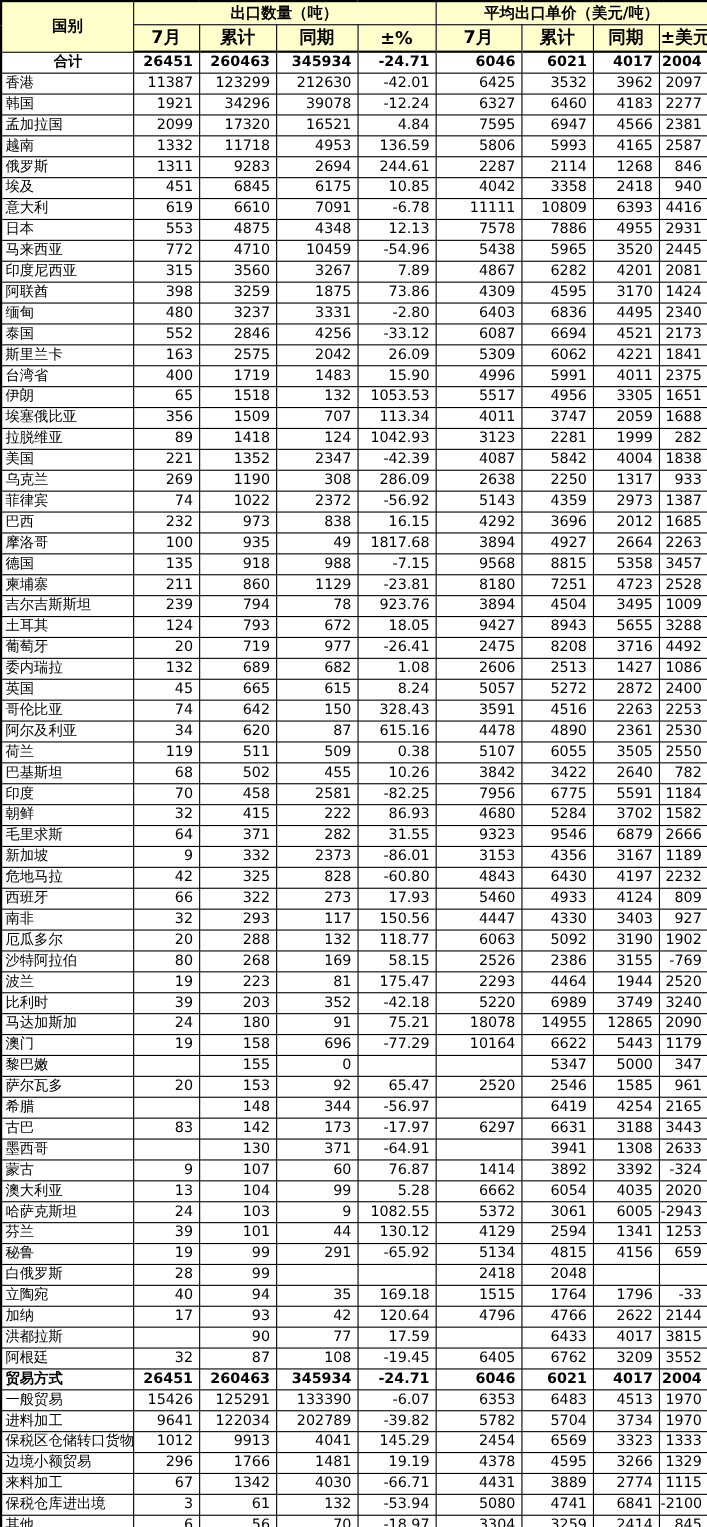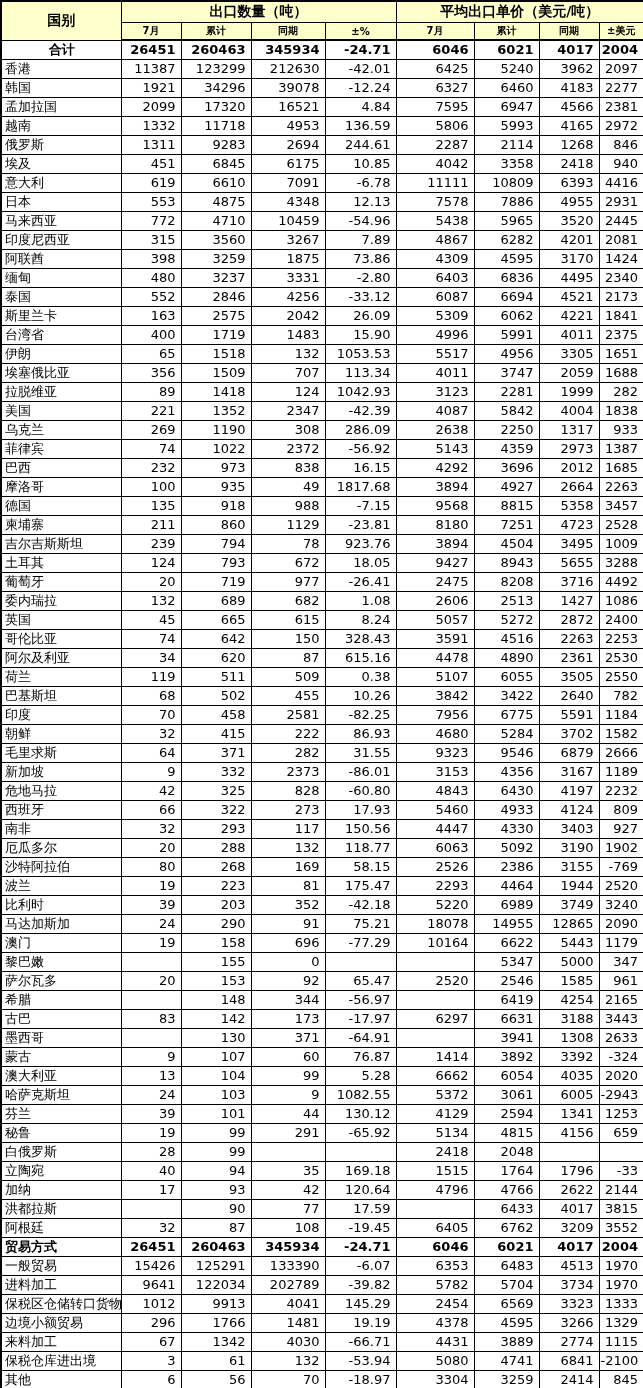--- a/index.html
+++ b/index.html
@@ -5,21 +5,21 @@
   :root{
     --border-color:#000000;
     --header-bg:#FFFFCC;
     --text-color:#000000;
     --bg:#FFFFFF;
   }
   html,body{margin:0;padding:0;background:var(--bg);}
   body{width:643px;font-family:"DejaVu Sans","Liberation Sans",sans-serif;color:var(--text-color);}
   table{border-collapse:collapse;table-layout:fixed;width:643px;border:2px solid var(--border-color);}
   th,td{border:1px solid var(--border-color);overflow:hidden;white-space:nowrap;box-sizing:border-box;}
-  thead th{background:var(--header-bg);font-weight:bold;text-align:center;font-size:10px;}
+  thead th{background:var(--header-bg);font-weight:bold;text-align:center;font-size:16px;}
   thead tr.group-row th{height:17px;font-size:14px;}
   thead tr.sub-row th{height:16px;border-bottom:2px solid var(--border-color);}
   tbody td{height:18px;line-height:18px;font-size:13px;}
   td.c-name{text-align:left;padding:0 2px 0 3px;}
   td.c-num{text-align:right;padding:0 5px 0 1px;}
   td.center{text-align:center;}
   tr.bold td{font-weight:bold;margin-left:22px;}
 </style>
 </head>
 <body>
@@ -65,21 +65,21 @@
         <td class="c-num">4017</td>
         <td class="c-num">2004</td>
       </tr>
       <tr>
         <td class="c-name">香港</td>
         <td class="c-num">11387</td>
         <td class="c-num">123299</td>
         <td class="c-num">212630</td>
         <td class="c-num">-42.01</td>
         <td class="c-num">6425</td>
-        <td class="c-num">5240</td>
+        <td class="c-num">3532</td>
         <td class="c-num">3962</td>
         <td class="c-num">2097</td>
       </tr>
       <tr>
         <td class="c-name">韩国</td>
         <td class="c-num">1921</td>
         <td class="c-num">34296</td>
         <td class="c-num">39078</td>
         <td class="c-num">-12.24</td>
         <td class="c-num">6327</td>
@@ -100,21 +100,21 @@
       </tr>
       <tr>
         <td class="c-name">越南</td>
         <td class="c-num">1332</td>
         <td class="c-num">11718</td>
         <td class="c-num">4953</td>
         <td class="c-num">136.59</td>
         <td class="c-num">5806</td>
         <td class="c-num">5993</td>
         <td class="c-num">4165</td>
-        <td class="c-num">2972</td>
+        <td class="c-num">2587</td>
       </tr>
       <tr>
         <td class="c-name">俄罗斯</td>
         <td class="c-num">1311</td>
         <td class="c-num">9283</td>
         <td class="c-num">2694</td>
         <td class="c-num">244.61</td>
         <td class="c-num">2287</td>
         <td class="c-num">2114</td>
         <td class="c-num">1268</td>
@@ -556,21 +556,21 @@
         <td class="c-num">352</td>
         <td class="c-num">-42.18</td>
         <td class="c-num">5220</td>
         <td class="c-num">6989</td>
         <td class="c-num">3749</td>
         <td class="c-num">3240</td>
       </tr>
       <tr>
         <td class="c-name">马达加斯加</td>
         <td class="c-num">24</td>
-        <td class="c-num">290</td>
+        <td class="c-num">180</td>
         <td class="c-num">91</td>
         <td class="c-num">75.21</td>
         <td class="c-num">18078</td>
         <td class="c-num">14955</td>
         <td class="c-num">12865</td>
         <td class="c-num">2090</td>
       </tr>
       <tr>
         <td class="c-name">澳门</td>
         <td class="c-num">19</td>

